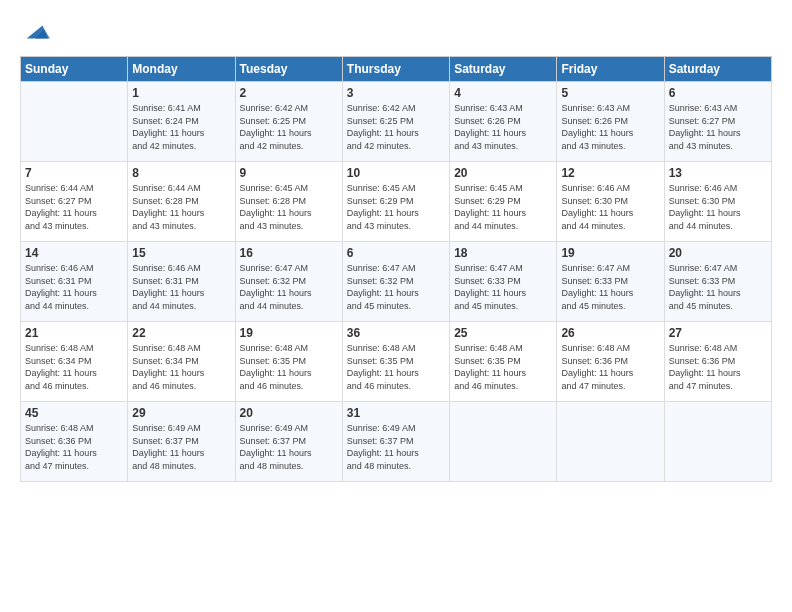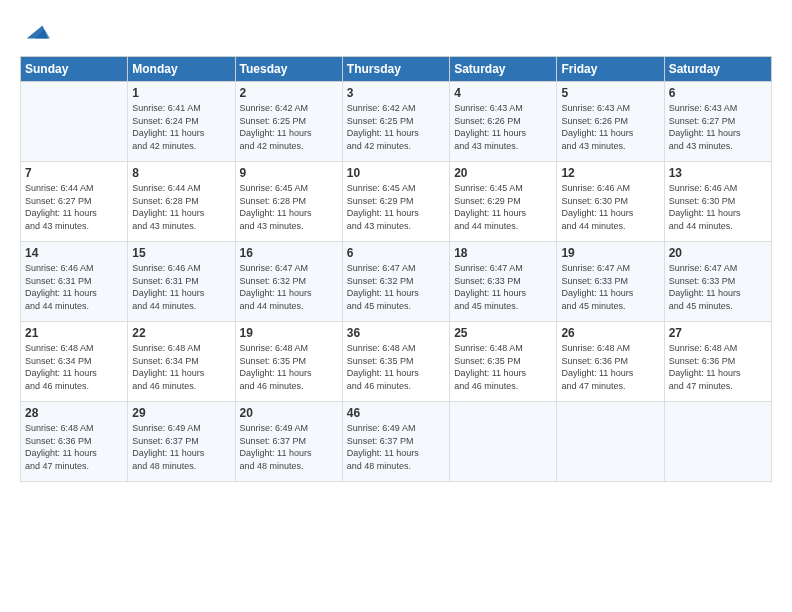--- a/index.html
+++ b/index.html
@@ -325,42 +325,42 @@
           <td>
             <span class="day-number">27</span>
             <div class="day-info" style="white-space: pre-line;">Sunrise: 6:48 AM
 Sunset: 6:36 PM
 Daylight: 11 hours
 and 47 minutes.</div>
           </td>
         </tr>
         <tr>
           <td>
-            <span class="day-number">28</span>
+            <span class="day-number">45</span>
             <div class="day-info" style="white-space: pre-line;">Sunrise: 6:48 AM
 Sunset: 6:36 PM
 Daylight: 11 hours
 and 47 minutes.</div>
           </td>
           <td>
             <span class="day-number">29</span>
             <div class="day-info" style="white-space: pre-line;">Sunrise: 6:49 AM
 Sunset: 6:37 PM
 Daylight: 11 hours
 and 48 minutes.</div>
           </td>
           <td>
             <span class="day-number">20</span>
             <div class="day-info" style="white-space: pre-line;">Sunrise: 6:49 AM
 Sunset: 6:37 PM
 Daylight: 11 hours
 and 48 minutes.</div>
           </td>
           <td>
-            <span class="day-number">46</span>
+            <span class="day-number">31</span>
             <div class="day-info" style="white-space: pre-line;">Sunrise: 6:49 AM
 Sunset: 6:37 PM
 Daylight: 11 hours
 and 48 minutes.</div>
           </td>
           <td class="empty-cell"></td>
           <td class="empty-cell"></td>
           <td class="empty-cell"></td>
         </tr>
       </tbody>

